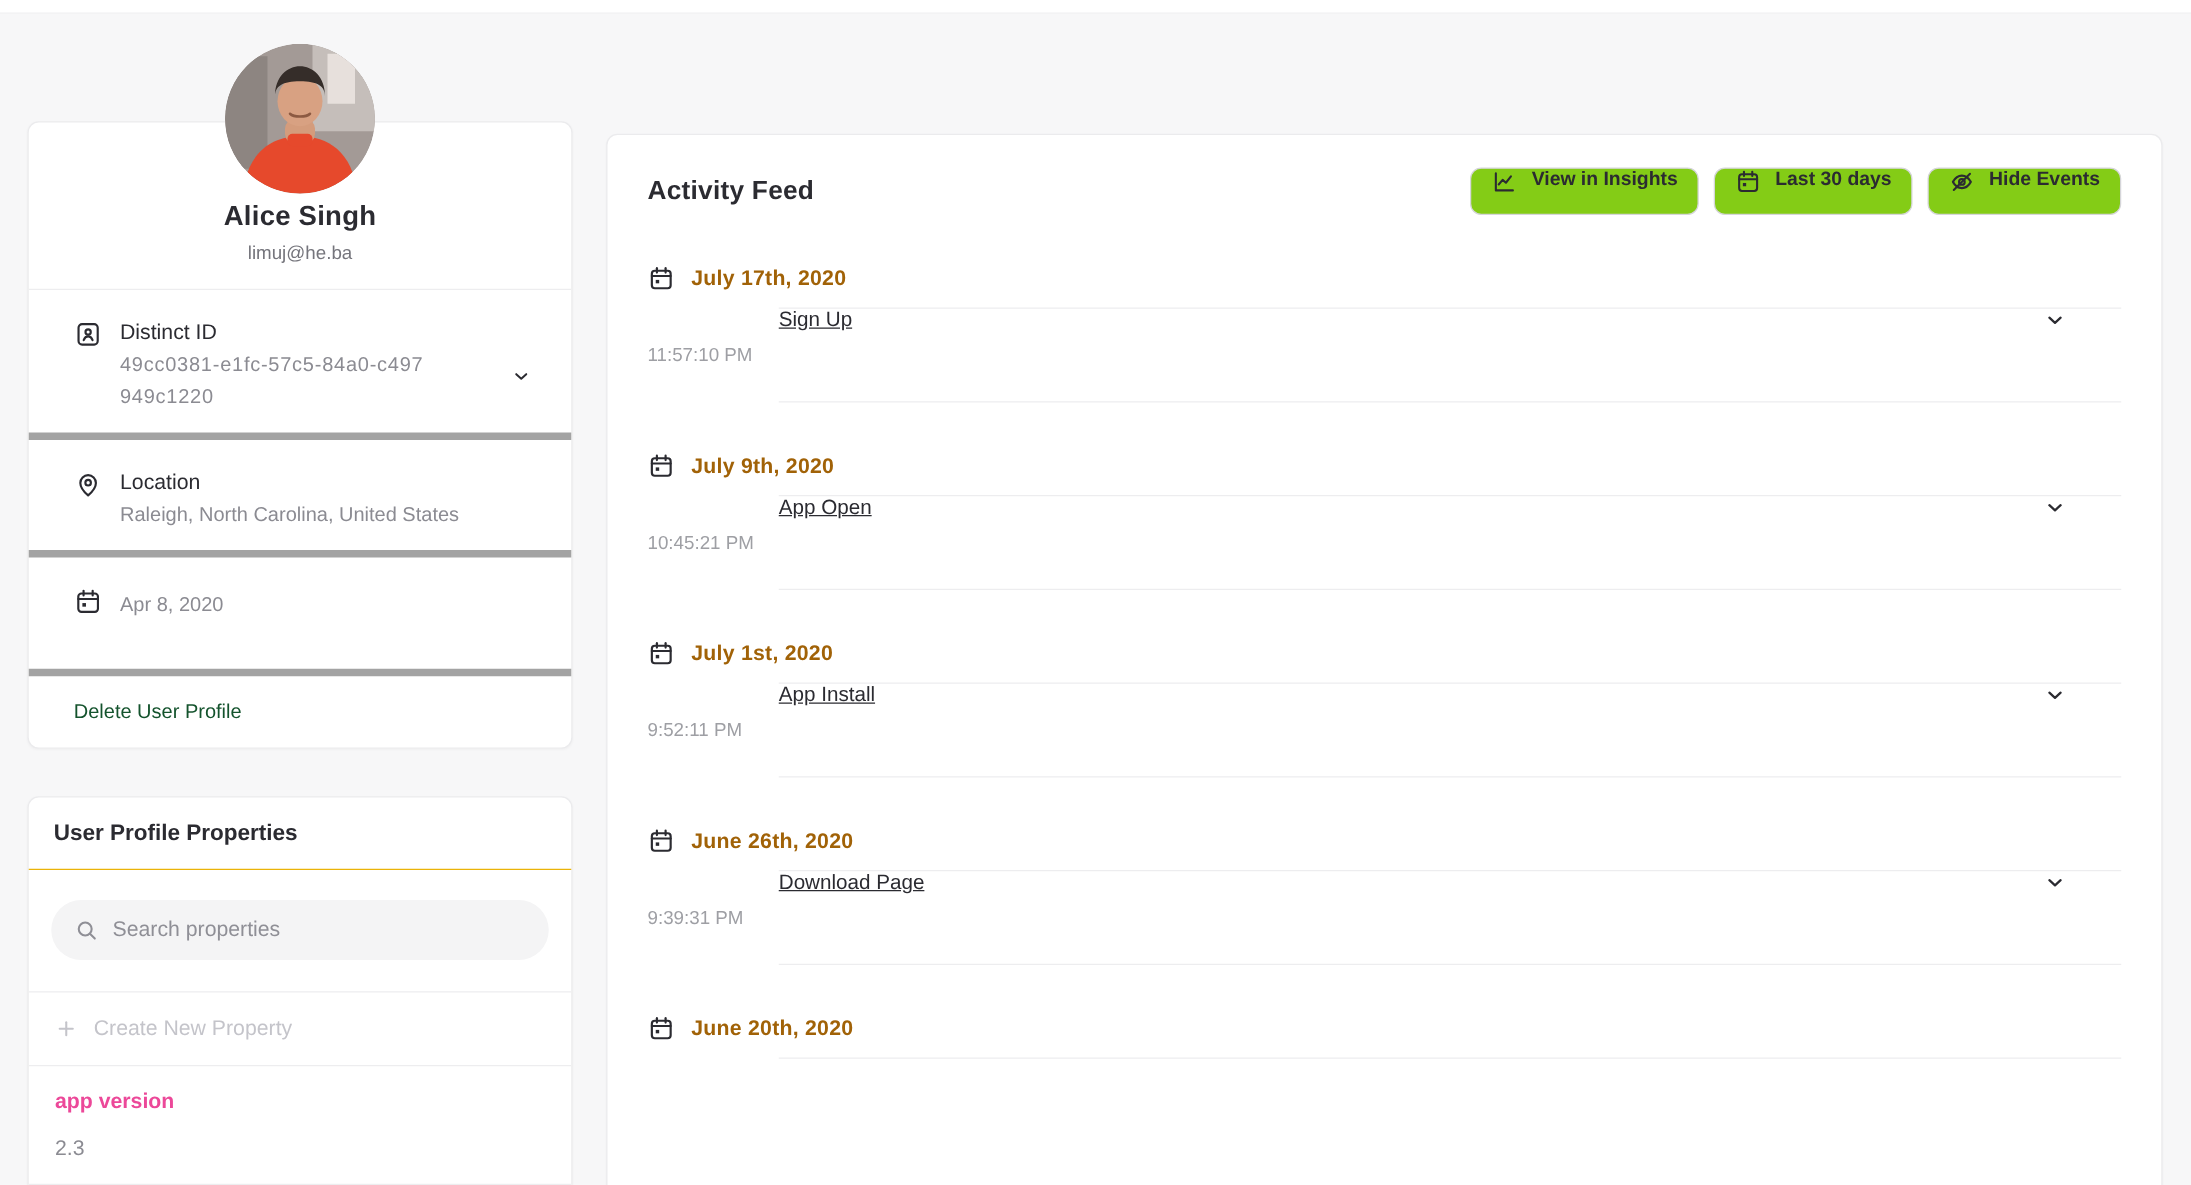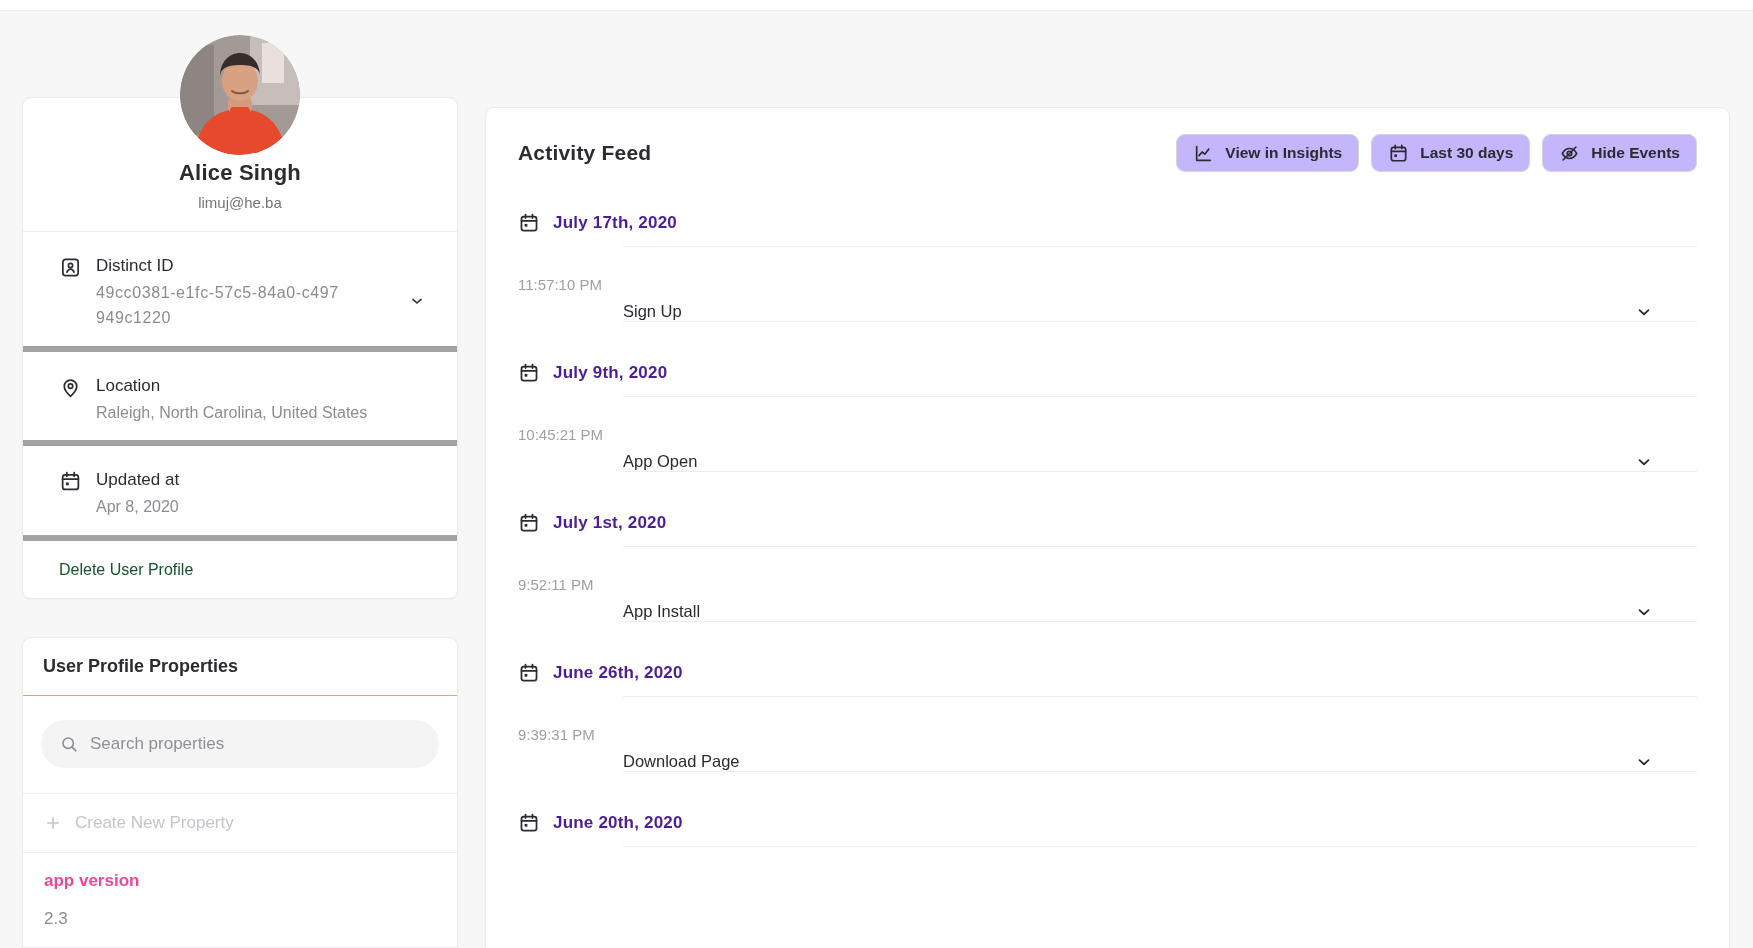--- a/index.html
+++ b/index.html
@@ -68,38 +68,39 @@
   .prop-item { padding:18px 21px; border-bottom:1px solid #ededef; }
   .prop-name { font-size:17px; font-weight:bold; color:#ec4899; }
   .prop-value { font-size:17px; color:#8b8b92; margin-top:18px; }
 
   
   .feed-card { left:485px; top:107px; width:1245px; height:1100px; padding:0 32px; }
   .feed-header { padding-top:26px; display:flex; align-items:center; justify-content:space-between; }
   .feed-title { font-size:21px; font-weight:bold; color:#2b2b31; letter-spacing:0.2px; }
   .feed-actions { display:flex; gap:12px; }
   .feed-btn {
-    display:flex; align-items:center; gap:11px;
+    display:flex; align-items:flex-start; gap:11px;
     height:38px; padding:0 16px;
-    background:#c4b5fd; border:1px solid #d5d5d9; border-radius:9px;
+    background:#84cc16; border:1px solid #d5d5d9; border-radius:9px;
     font-size:15.5px; font-weight:600; color:#2b2b31; font-family:inherit; cursor:pointer;
   }
   .feed-btn .bicon { display:flex; color:#2b2b31; }
 
   .group { margin-top:40px; }
   .group:first-of-type { margin-top:36px; }
   .date-row { display:flex; align-items:center; gap:13px; }
   .date-row .dicon { display:flex; color:#2b2b31; }
-  .date-label { font-size:17px; font-weight:bold; color:#4c1d95; letter-spacing:0.2px; }
+  .date-label { font-size:17px; font-weight:bold; color:#a16207; letter-spacing:0.2px; }
   .event { margin-top:12px; display:grid; grid-template-columns:105px 1fr; }
   .event-time { align-self:center; font-size:15px; color:#9e9fa4; }
   .event-body {
     border-top:1px solid #ededef; border-bottom:1px solid #ededef;
-    height:76px; display:flex; align-items:flex-end; justify-content:space-between;
+    height:76px; display:flex; align-items:flex-start; justify-content:space-between;
     padding-right:44px;
+    text-decoration:underline;
   }
   .event-name { font-size:16.5px; color:#2b2b31; }
   .event-chevron { background:none; border:none; color:#2b2b31; cursor:pointer; display:flex; }
   .event.cropped .event-body { border-bottom:none; height:80px; }
 
   svg { display:block; }
 </style>
 </head>
 <body>
 
@@ -173,21 +174,20 @@
       <span class="ficon">
         <svg width="23" height="23" viewBox="0 0 24 24" fill="none" stroke="currentColor" stroke-width="1.8" stroke-linecap="round" stroke-linejoin="round">
           <rect x="3.8" y="5" width="16.4" height="15.3" rx="2.6"></rect>
           <line x1="8.2" y1="2.8" x2="8.2" y2="6.6"></line>
           <line x1="15.8" y1="2.8" x2="15.8" y2="6.6"></line>
           <line x1="3.8" y1="9.6" x2="20.2" y2="9.6"></line>
           <rect x="7.2" y="13" width="3" height="3" fill="currentColor" stroke="none"></rect>
         </svg>
       </span>
       <span>
-        <div class="f-label">Updated at</div>
         <div class="f-value">Apr 8, 2020</div>
       </span>
       <span></span>
     </div>
 
     <div class="delete-row">
       <button class="delete-btn">Delete User Profile</button>
     </div>
   </div>
 

